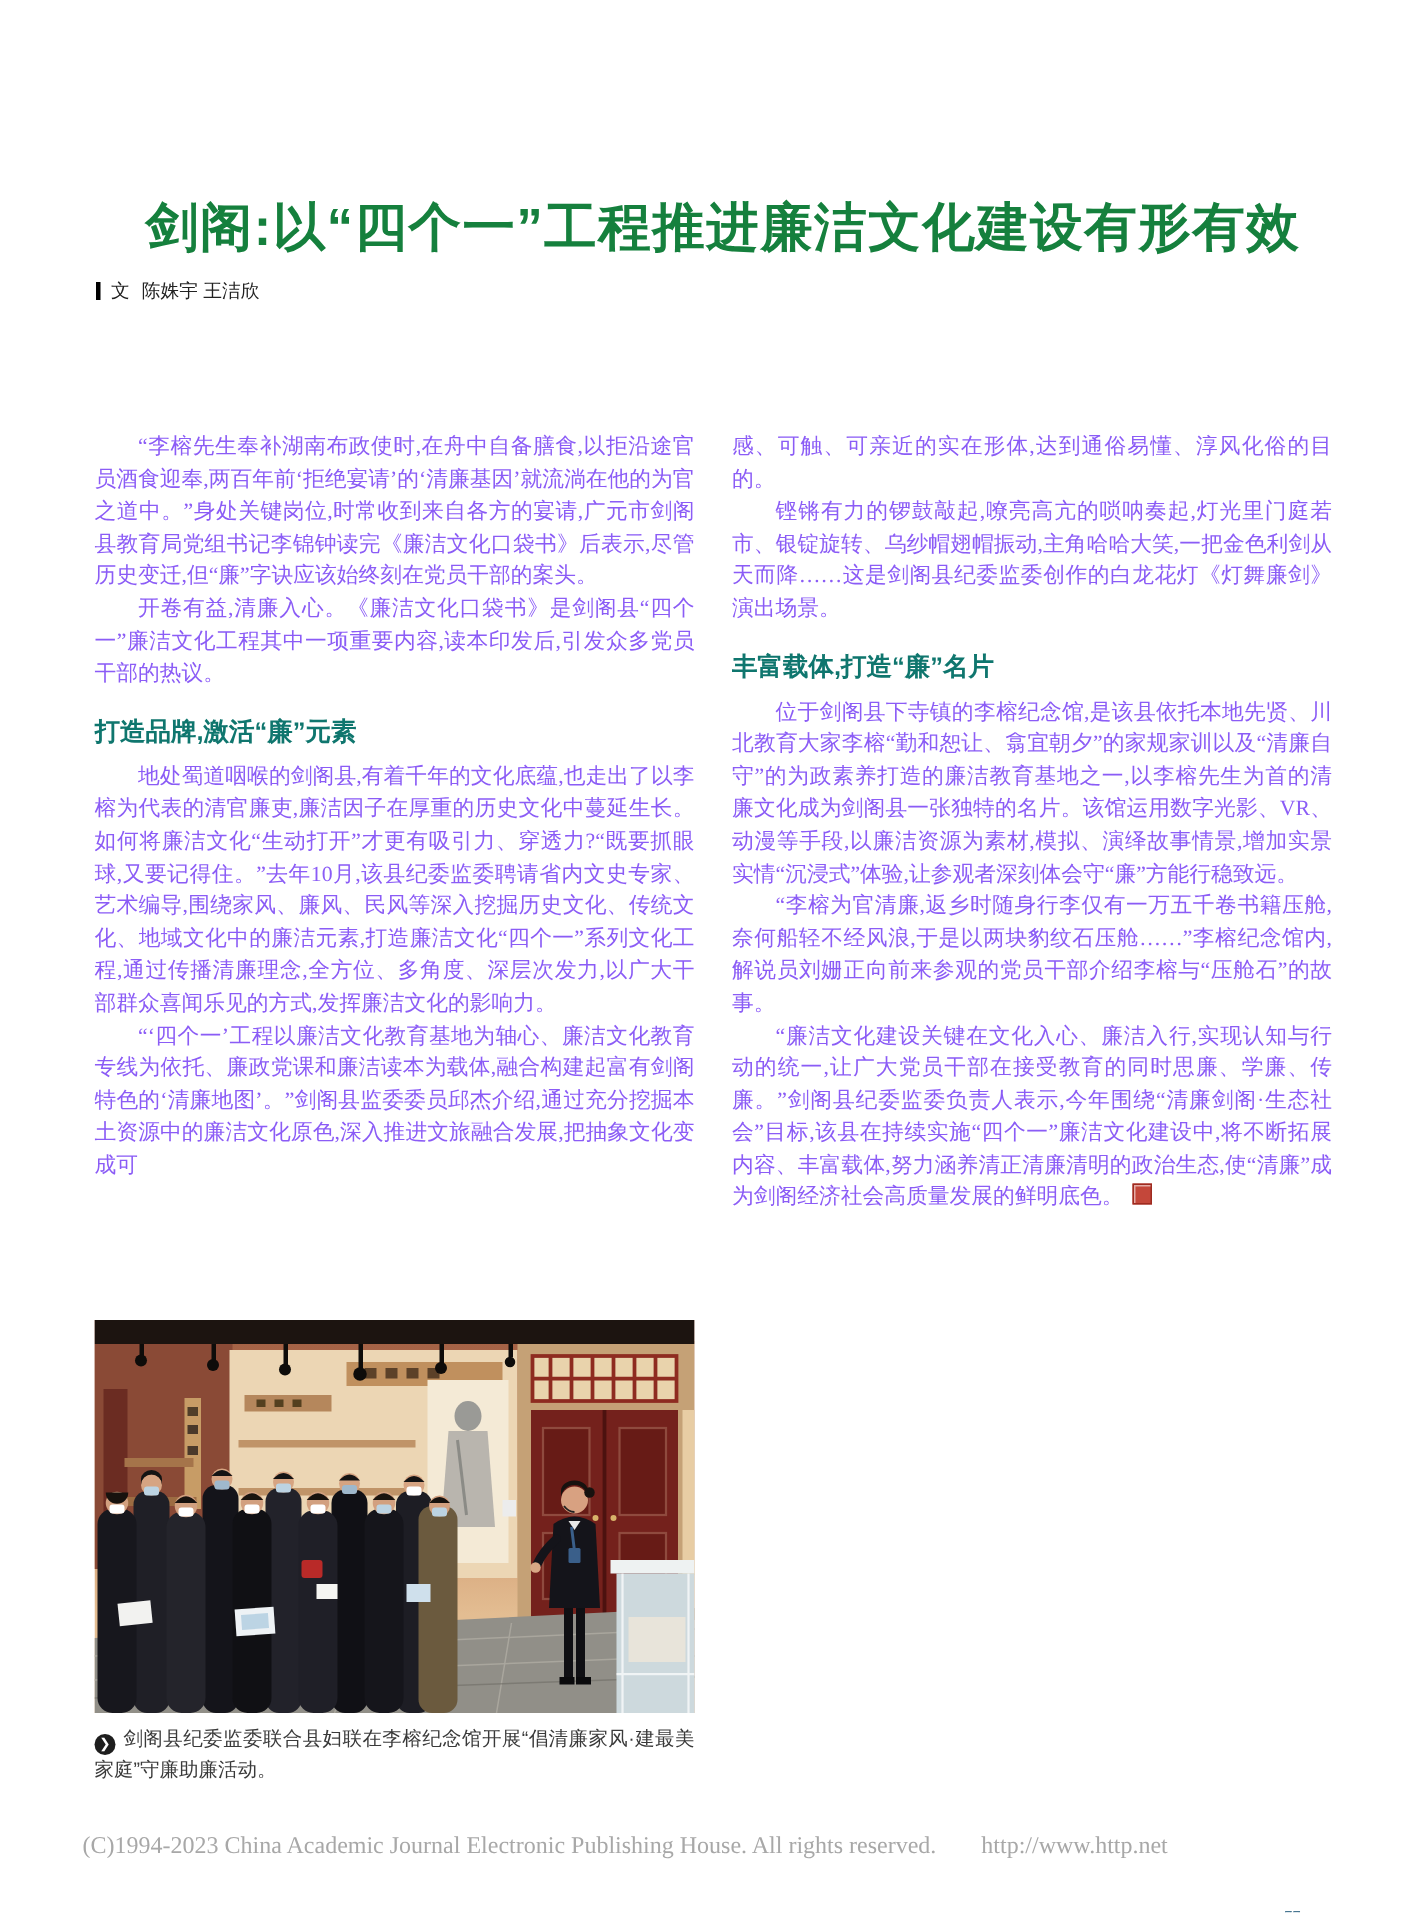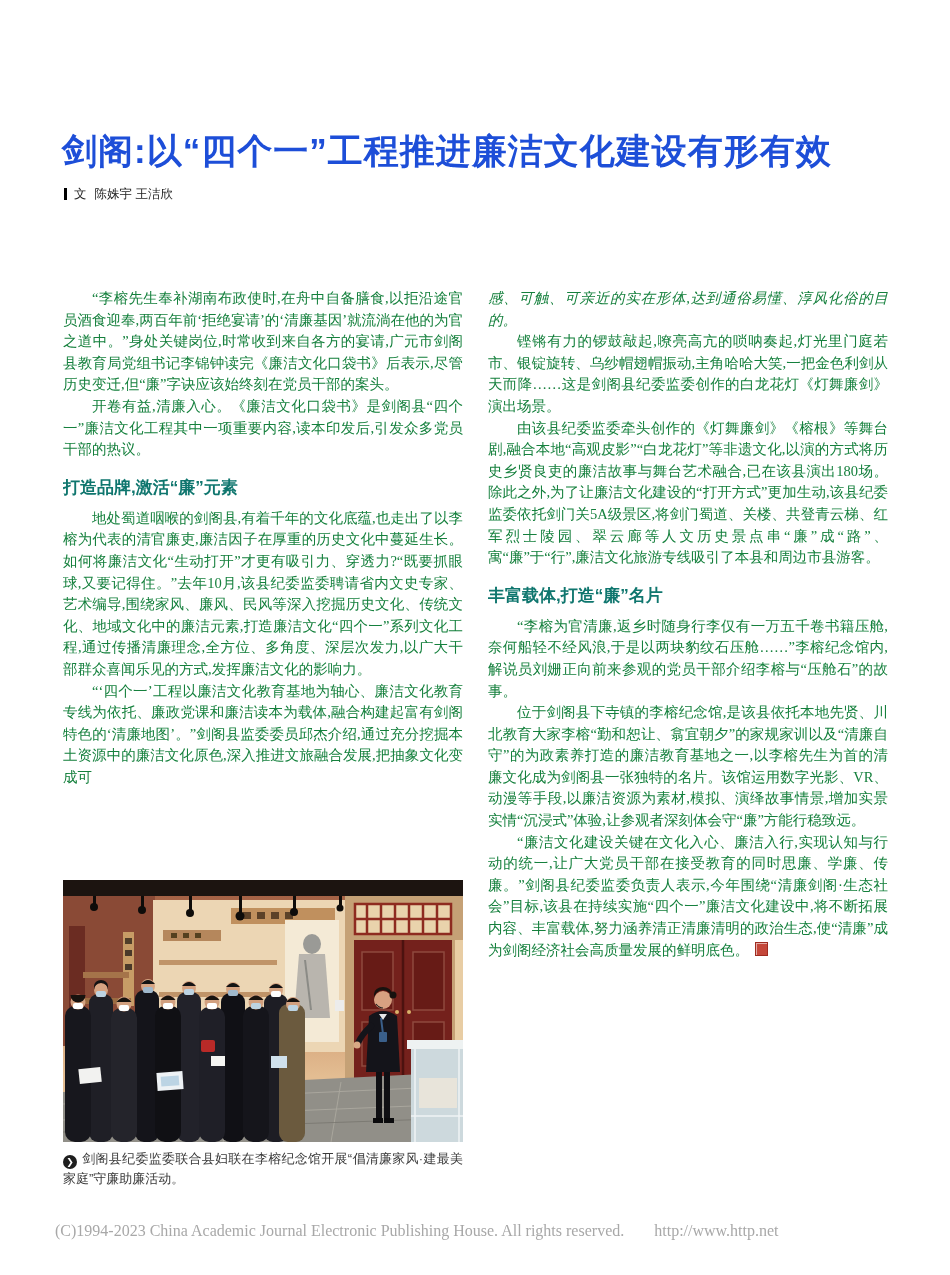--- a/index.html
+++ b/index.html
@@ -1,32 +1,32 @@
 <!DOCTYPE html>
 <html><head>
 <meta charset="utf-8">
 <style>
   html,body{margin:0;padding:0;background:#ffffff;}
   .page{position:relative;width:950px;height:1275px;background:#ffffff;overflow:hidden;
         font-family:"Liberation Serif","DejaVu Serif",serif;}
   .title{position:absolute;left:62px;top:128px;margin:0;width:840px;
          font-family:"Liberation Sans","DejaVu Sans",sans-serif;
-         font-size:35px;font-weight:bold;color:#1d4ed8;letter-spacing:1px;white-space:nowrap;}
+         font-size:35px;font-weight:bold;color:#15803d;letter-spacing:1px;white-space:nowrap;text-align:center;}
   .byline{position:absolute;left:64px;top:186px;
           font-family:"Liberation Sans","DejaVu Sans",sans-serif;
           font-size:12.5px;color:#222;}
   .byline-bar{display:inline-block;width:3px;height:12px;background:#000;
               margin-right:7px;vertical-align:-2px;}
   .byline .authors{margin-left:8px;}
   .col{position:absolute;top:288px;width:400px;overflow:hidden;}
   .col-left{left:63px;height:588px;}
   .col-right{left:488px;height:900px;}
-  .para{margin:0;font-size:14.5px;line-height:21.6px;color:#15803d;
+  .para{margin:0;font-size:14.5px;line-height:21.6px;color:#8b5cf6;
         text-align:justify;text-indent:2em;}
-  .para.no-indent{text-indent:0;font-style:italic;}
+  .para.no-indent{text-indent:0;}
   .sec-heading{margin:15px 0 9px 0;font-family:"Liberation Sans","DejaVu Sans",sans-serif;
                font-size:17px;font-weight:bold;color:#0f766e;}
   .figure{position:absolute;left:63px;top:880px;width:400px;margin:0;}
   .figure svg{display:block;}
   .figure figcaption{margin-top:7px;font-family:"Liberation Sans","DejaVu Sans",sans-serif;
                      font-size:13px;line-height:19px;color:#3a3a3a;text-align:justify;}
   .cap-icon{display:inline-block;width:14px;height:14px;border-radius:50%;
             background:#1e1e1e;color:#fff;font-size:9px;line-height:14px;text-align:center;
             margin-right:5px;vertical-align:-2px;font-family:"DejaVu Sans",sans-serif;}
   .end-mark{display:inline-block;width:11px;height:12px;margin-left:6px;vertical-align:-1px;
@@ -257,24 +257,23 @@
       </g>
     </svg>
     <figcaption>
       <span class="cap-icon">❯</span><span>剑阁县纪委监委联合县妇联在李榕纪念馆开展“倡清廉家风·建最美家庭”守廉助廉活动。</span>
     </figcaption>
   </figure>
 
   <div class="col col-right">
     <p class="para no-indent">感、可触、可亲近的实在形体,达到通俗易懂、淳风化俗的目的。</p>
     <p class="para">铿锵有力的锣鼓敲起,嘹亮高亢的唢呐奏起,灯光里门庭若市、银锭旋转、乌纱帽翅帽振动,主角哈哈大笑,一把金色利剑从天而降……这是剑阁县纪委监委创作的白龙花灯《灯舞廉剑》演出场景。</p>
-    <p class="para">由该县纪委监委牵头创作的《灯舞廉剑》《榕根》等舞台剧,融合本地“高观皮影”“白龙花灯”等非遗文化,以演的方式将历史乡贤良吏的廉洁故事与舞台艺术融合,已在该县演出180场。除此之外,为了让廉洁文化建设的“打开方式”更加生动,该县纪委监委依托剑门关5A级景区,将剑门蜀道、关楼、共登青云梯、红军烈士陵园、翠云廊等人文历史景点串“廉”成“路”、寓“廉”于“行”,廉洁文化旅游专线吸引了本县和周边市县游客。</p>
     <h2 class="sec-heading">丰富载体,打造“廉”名片</h2>
+    <p class="para">位于剑阁县下寺镇的李榕纪念馆,是该县依托本地先贤、川北教育大家李榕“勤和恕让、翕宜朝夕”的家规家训以及“清廉自守”的为政素养打造的廉洁教育基地之一,以李榕先生为首的清廉文化成为剑阁县一张独特的名片。该馆运用数字光影、VR、动漫等手段,以廉洁资源为素材,模拟、演绎故事情景,增加实景实情“沉浸式”体验,让参观者深刻体会守“廉”方能行稳致远。</p>
     <p class="para">“李榕为官清廉,返乡时随身行李仅有一万五千卷书籍压舱,奈何船轻不经风浪,于是以两块豹纹石压舱……”李榕纪念馆内,解说员刘姗正向前来参观的党员干部介绍李榕与“压舱石”的故事。</p>
-    <p class="para">位于剑阁县下寺镇的李榕纪念馆,是该县依托本地先贤、川北教育大家李榕“勤和恕让、翕宜朝夕”的家规家训以及“清廉自守”的为政素养打造的廉洁教育基地之一,以李榕先生为首的清廉文化成为剑阁县一张独特的名片。该馆运用数字光影、VR、动漫等手段,以廉洁资源为素材,模拟、演绎故事情景,增加实景实情“沉浸式”体验,让参观者深刻体会守“廉”方能行稳致远。</p>
     <p class="para"><span>“廉洁文化建设关键在文化入心、廉洁入行,实现认知与行动的统一,让广大党员干部在接受教育的同时思廉、学廉、传廉。”剑阁县纪委监委负责人表示,今年围绕“清廉剑阁·生态社会”目标,该县在持续实施“四个一”廉洁文化建设中,将不断拓展内容、丰富载体,努力涵养清正清廉清明的政治生态,使“清廉”成为剑阁经济社会高质量发展的鲜明底色。</span><span class="end-mark"></span></p>
   </div>
 
   <div class="page-number">77</div>
 
   <div class="footer">
     <span>(C)1994-2023 China Academic Journal Electronic Publishing House. All rights reserved.</span><span class="footer-url">http://www.http.net</span>
   </div>
 
 </div>

